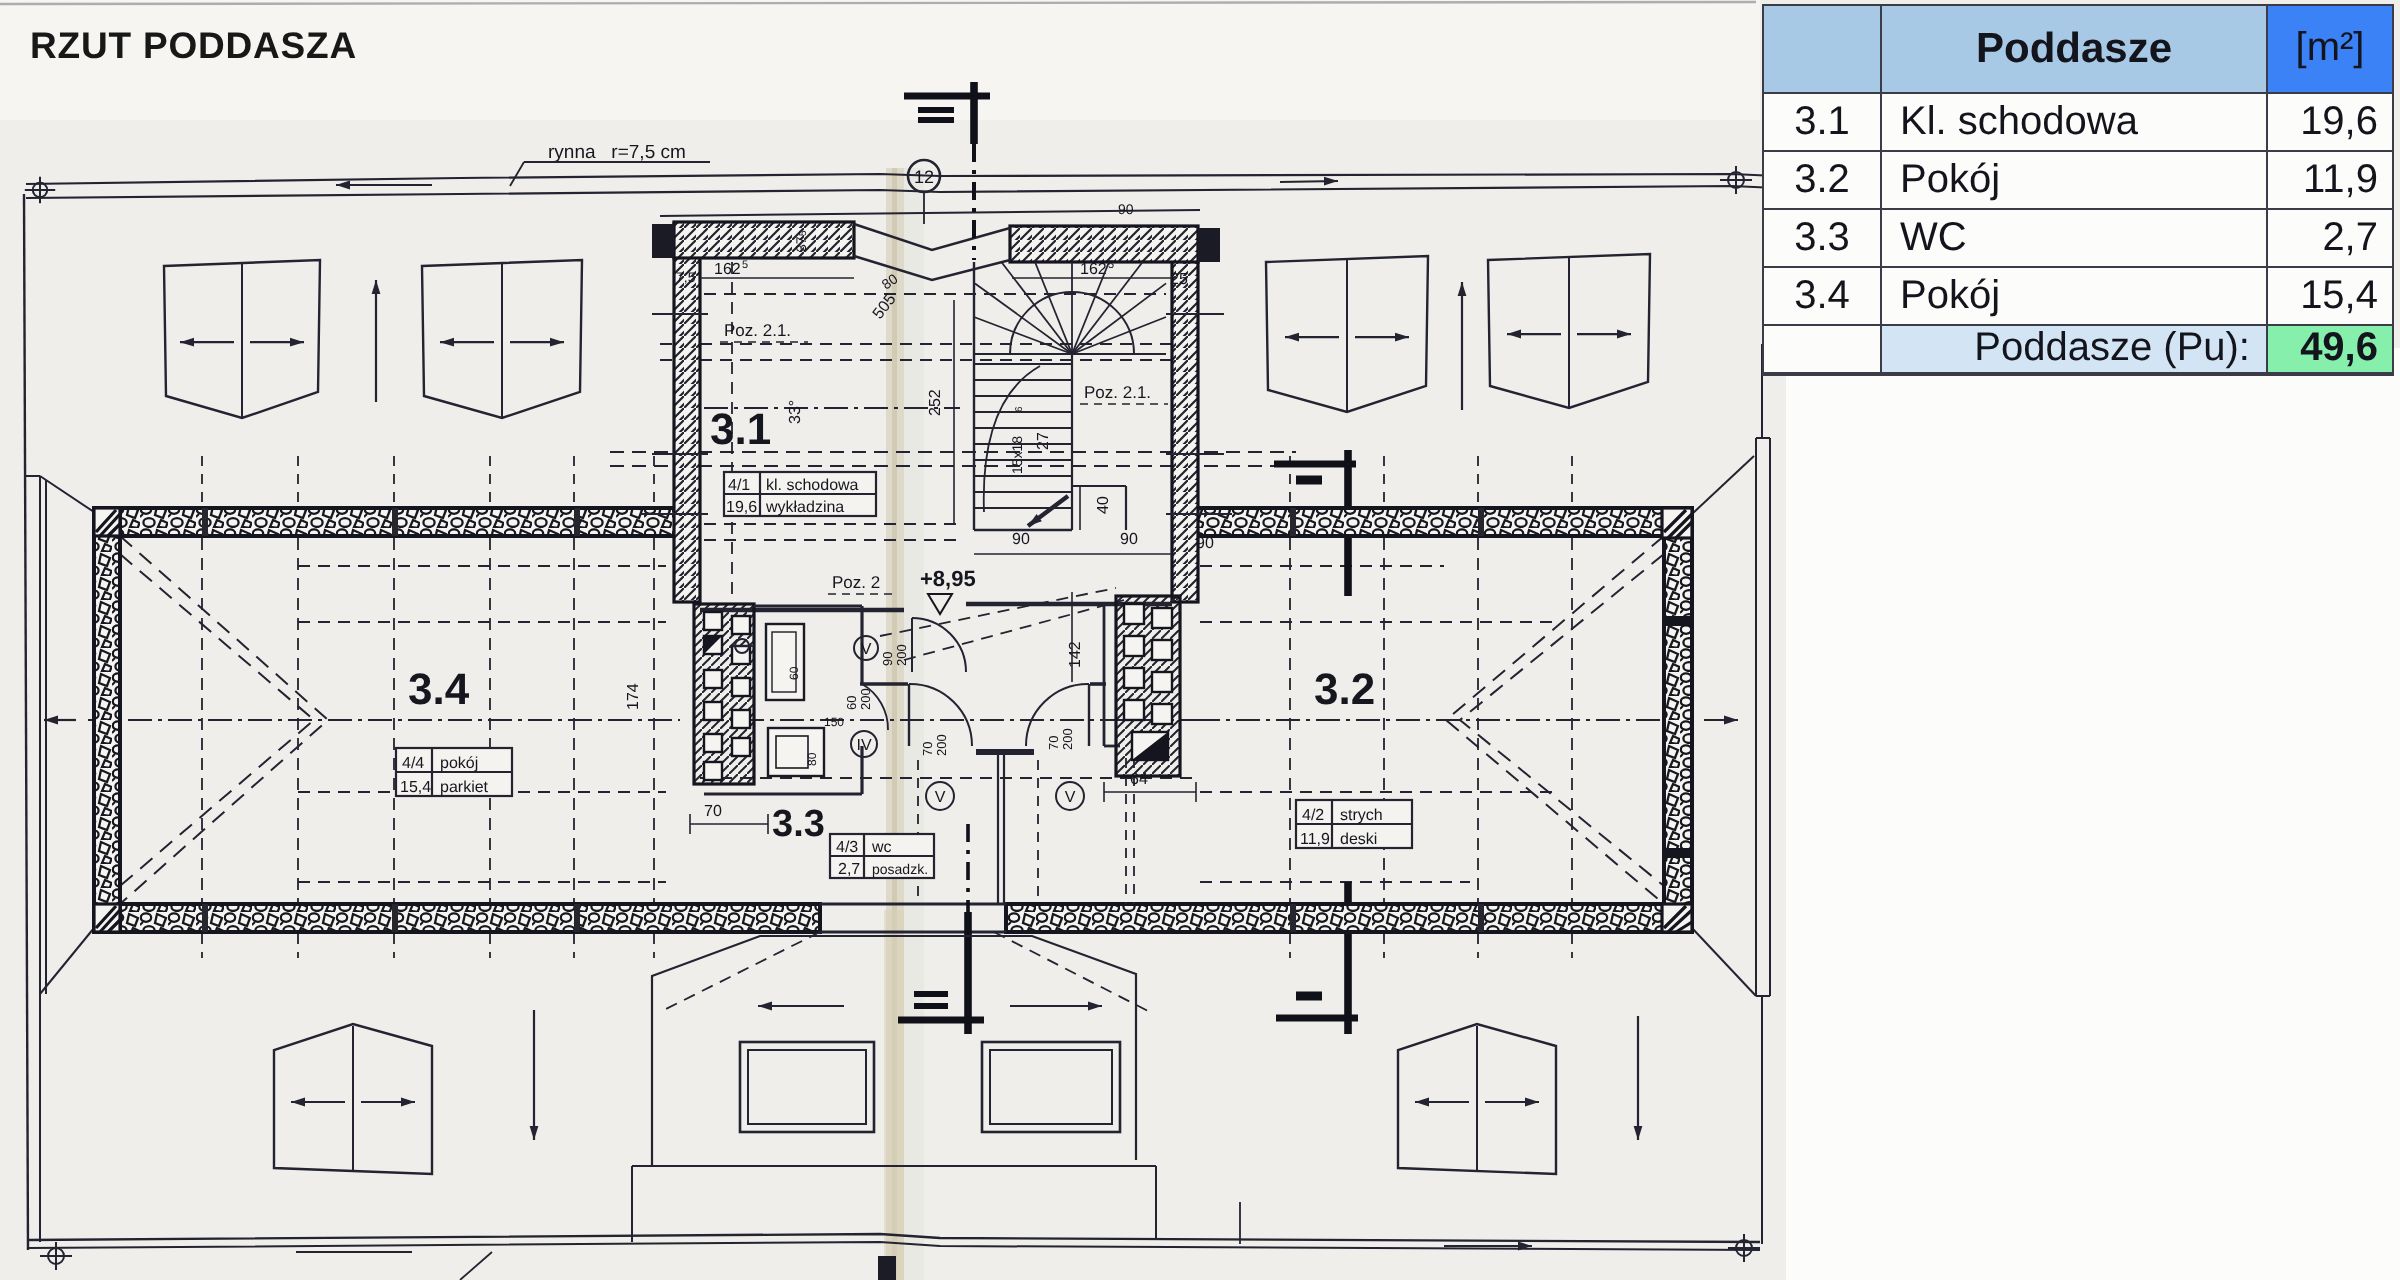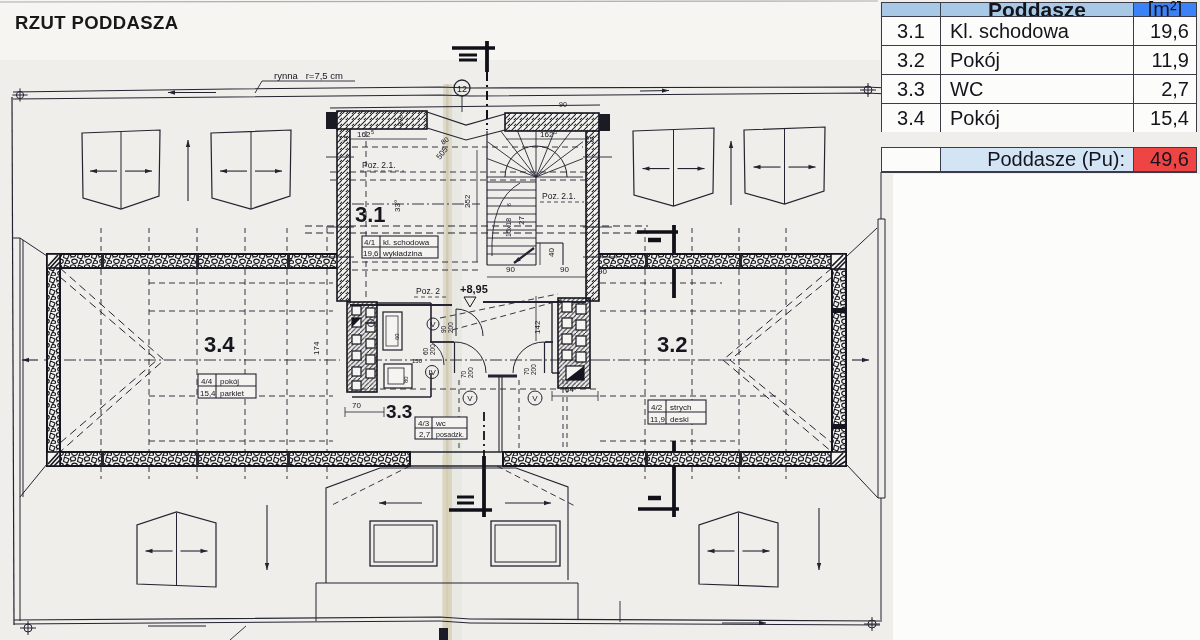--- a/index.html
+++ b/index.html
@@ -1,20 +1,20 @@
 <!DOCTYPE html>
 <html><head><meta charset="utf-8"><style>
 html,body{margin:0;padding:0;width:1200px;height:640px;overflow:hidden;font-family:"Liberation Sans",sans-serif;background:#f1f0ec;}
 .tbl{position:absolute;left:881px;top:2px;width:316px;color:#14141c;font-family:"Liberation Sans",sans-serif;}
 .row{display:flex;box-sizing:border-box;}
 .c{box-sizing:border-box;border-left:1.5px solid #3c3c48;border-top:1.5px solid #3c3c48;display:flex;align-items:center;font-size:20px;}
 .c1{width:59px;justify-content:center;}
 .c2{width:193px;padding-left:9px;}
 .c3{width:64px;justify-content:flex-end;padding-right:7px;border-right:1.5px solid #3c3c48;}
-.last .c{border-bottom:2px solid #3c3c48;margin-top:15px;}
+.last .c{border-bottom:2px solid #3c3c48;}
 </style></head><body>
 <svg width="1200" height="640" viewBox="0 0 1200 640" style="position:absolute;left:0;top:0">
 <defs>
 <pattern id="rub" width="14" height="12" patternUnits="userSpaceOnUse">
         <ellipse cx="3" cy="2.8" rx="2.6" ry="2.1" fill="none" stroke="#17171f" stroke-width="1.15"></ellipse>
         <polygon points="8.5,1 13,3 11.5,7 7.5,5.5" fill="none" stroke="#17171f" stroke-width="1.15"></polygon>
         <ellipse cx="4.5" cy="9.3" rx="2.8" ry="2.2" fill="none" stroke="#17171f" stroke-width="1.15"></ellipse>
         <polygon points="10.5,8 13.8,9.5 12.8,12 9,11.5" fill="none" stroke="#17171f" stroke-width="1.15"></polygon>
         <path d="M0,6.5 L1.5,5" stroke="#17171f" stroke-width="1"></path>
       </pattern>
@@ -627,15 +627,15 @@
       <div class="c c3" style="background:#fcfcfa">2,7</div>
     </div>
 <div class="row">
       <div class="c c1" style="background:#fcfcfa;height:29px">3.4</div>
       <div class="c c2" style="background:#fcfcfa">Pokój</div>
       <div class="c c3" style="background:#fcfcfa">15,4</div>
     </div>
 <div class="row last">
       <div class="c c1" style="background:#fcfcfa;height:26px"></div>
       <div class="c c2" style="background:#d3e5f4;justify-content:flex-end;padding-right:8px">Poddasze (Pu):</div>
-      <div class="c c3" style="background:#ef4444;font-weight:normal">49,6</div>
+      <div class="c c3" style="background:#86efac;font-weight:bold">49,6</div>
     </div>
 </div>
-<style>.row:first-child .c{height:14px}.row .c{height:29px}.row.last .c{height:26px}</style>
+<style>.row:first-child .c{height:44px}.row .c{height:29px}.row.last .c{height:26px}</style>
 </body></html>

